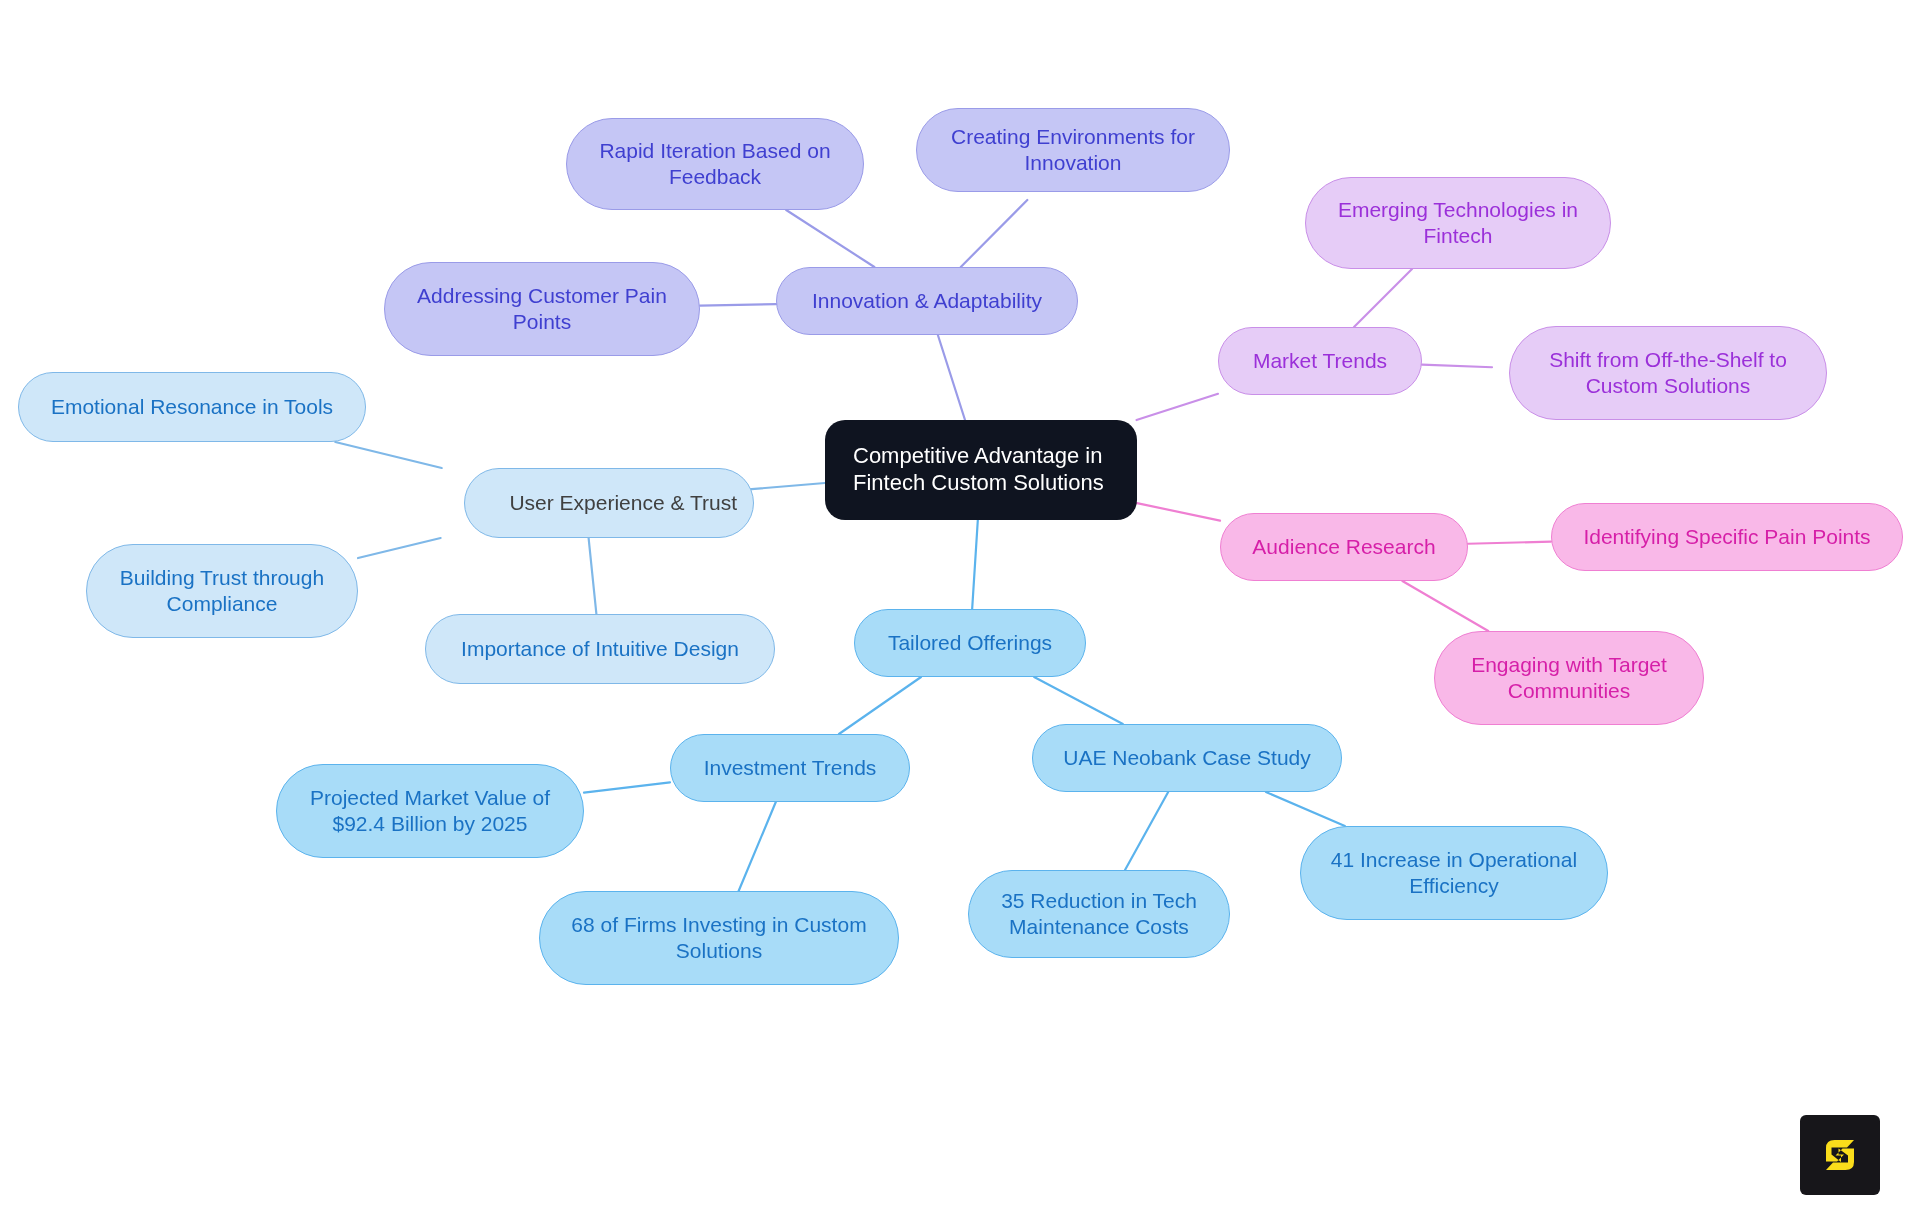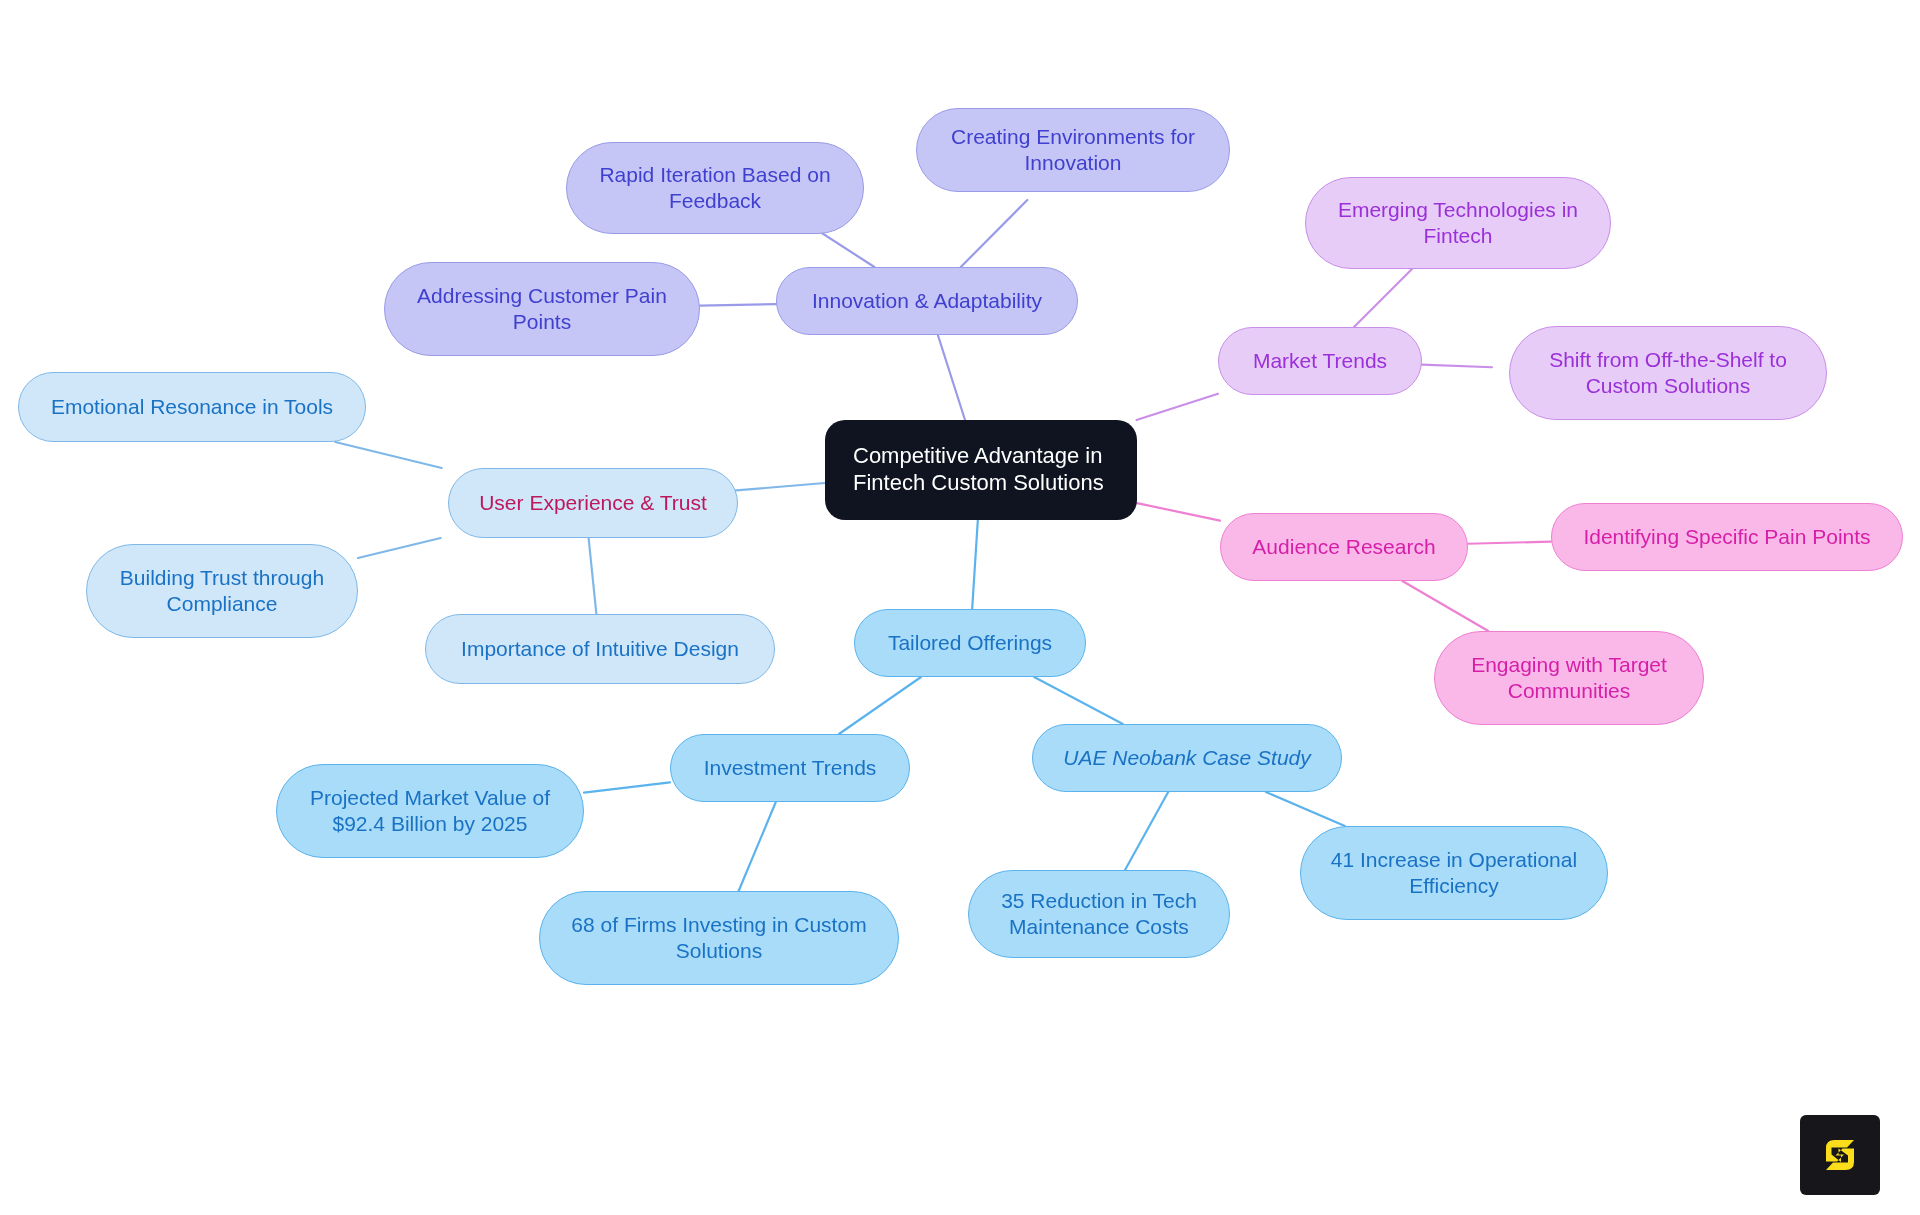--- a/index.html
+++ b/index.html
@@ -77,47 +77,47 @@
       <line x1="670" y1="782.3333333333334" x2="584" y2="792.6055555555556" stroke="#5bb3ed" stroke-width="2.2" stroke-linecap="round"></line>
       <line x1="775.8" y1="802" x2="738.6294117647059" y2="891" stroke="#5bb3ed" stroke-width="2.2" stroke-linecap="round"></line>
       <line x1="1034.1565217391305" y1="677" x2="1122.8434782608695" y2="724" stroke="#5bb3ed" stroke-width="2.2" stroke-linecap="round"></line>
       <line x1="1168.182389937107" y1="792" x2="1125.0125786163521" y2="870" stroke="#5bb3ed" stroke-width="2.2" stroke-linecap="round"></line>
       <line x1="1265.9391304347826" y1="792" x2="1344.878260869565" y2="826" stroke="#5bb3ed" stroke-width="2.2" stroke-linecap="round"></line>
     </svg>
   <div id="nodes">
       <div class="node root" style="left: 825px; top: 420px; width: 312px; height: 100px; background: rgb(15, 20, 32); border-color: rgb(15, 20, 32); color: rgb(255, 255, 255); font-size: 22px;"><span>Competitive Advantage in
 Fintech Custom Solutions</span></div>
       <div class="node branch" style="left: 776px; top: 267px; width: 302px; height: 68px; background: rgb(197, 198, 245); border-color: rgb(154, 155, 232); color: rgb(63, 63, 208); font-size: 21px;"><span>Innovation &amp; Adaptability</span></div>
-      <div class="node leaf" style="left: 566px; top: 118px; width: 298px; height: 92px; background: rgb(197, 198, 245); border-color: rgb(154, 155, 232); color: rgb(63, 63, 208); font-size: 21px; margin-top: 24px;"><span>Rapid Iteration Based on
+      <div class="node leaf" style="left: 566px; top: 118px; width: 298px; height: 92px; background: rgb(197, 198, 245); border-color: rgb(154, 155, 232); color: rgb(63, 63, 208); font-size: 21px;"><span>Rapid Iteration Based on
 Feedback</span></div>
       <div class="node leaf" style="left: 916px; top: 108px; width: 314px; height: 84px; background: rgb(197, 198, 245); border-color: rgb(154, 155, 232); color: rgb(63, 63, 208); font-size: 21px;"><span>Creating Environments for
 Innovation</span></div>
       <div class="node leaf" style="left: 384px; top: 262px; width: 316px; height: 94px; background: rgb(197, 198, 245); border-color: rgb(154, 155, 232); color: rgb(63, 63, 208); font-size: 21px;"><span>Addressing Customer Pain
 Points</span></div>
       <div class="node branch" style="left: 1218px; top: 327px; width: 204px; height: 68px; background: rgb(230, 204, 247); border-color: rgb(201, 143, 232); color: rgb(155, 48, 217); font-size: 21px;"><span>Market Trends</span></div>
       <div class="node leaf" style="left: 1305px; top: 177px; width: 306px; height: 92px; background: rgb(230, 204, 247); border-color: rgb(201, 143, 232); color: rgb(155, 48, 217); font-size: 21px;"><span>Emerging Technologies in
 Fintech</span></div>
       <div class="node leaf" style="left: 1509px; top: 326px; width: 318px; height: 94px; background: rgb(230, 204, 247); border-color: rgb(201, 143, 232); color: rgb(155, 48, 217); font-size: 21px;"><span>Shift from Off-the-Shelf to
 Custom Solutions</span></div>
       <div class="node branch" style="left: 1220px; top: 513px; width: 248px; height: 68px; background: rgb(249, 184, 232); border-color: rgb(239, 127, 210); color: rgb(214, 31, 168); font-size: 21px;"><span>Audience Research</span></div>
       <div class="node leaf" style="left: 1551px; top: 503px; width: 352px; height: 68px; background: rgb(249, 184, 232); border-color: rgb(239, 127, 210); color: rgb(214, 31, 168); font-size: 21px;"><span>Identifying Specific Pain Points</span></div>
       <div class="node leaf" style="left: 1434px; top: 631px; width: 270px; height: 94px; background: rgb(249, 184, 232); border-color: rgb(239, 127, 210); color: rgb(214, 31, 168); font-size: 21px;"><span>Engaging with Target
 Communities</span></div>
-      <div class="node branch" style="left: 448px; top: 468px; width: 290px; height: 70px; background: rgb(207, 231, 249); border-color: rgb(127, 184, 232); color: #be185d; font-size: 21px;"><span>User Experience &amp; Trust</span></div>
+      <div class="node branch" style="left: 464px; top: 468px; width: 290px; height: 70px; background: rgb(207, 231, 249); border-color: rgb(127, 184, 232); color: #404040; font-size: 21px; justify-content: flex-end;"><span>User Experience &amp; Trust</span></div>
       <div class="node leaf" style="left: 18px; top: 372px; width: 348px; height: 70px; background: rgb(207, 231, 249); border-color: rgb(127, 184, 232); color: rgb(26, 114, 196); font-size: 21px;"><span>Emotional Resonance in Tools</span></div>
       <div class="node leaf" style="left: 86px; top: 544px; width: 272px; height: 94px; background: rgb(207, 231, 249); border-color: rgb(127, 184, 232); color: rgb(26, 114, 196); font-size: 21px;"><span>Building Trust through
 Compliance</span></div>
       <div class="node leaf" style="left: 425px; top: 614px; width: 350px; height: 70px; background: rgb(207, 231, 249); border-color: rgb(127, 184, 232); color: rgb(26, 114, 196); font-size: 21px;"><span>Importance of Intuitive Design</span></div>
       <div class="node branch" style="left: 854px; top: 609px; width: 232px; height: 68px; background: rgb(168, 220, 248); border-color: rgb(91, 179, 237); color: rgb(26, 114, 196); font-size: 21px;"><span>Tailored Offerings</span></div>
       <div class="node leaf" style="left: 670px; top: 734px; width: 240px; height: 68px; background: rgb(168, 220, 248); border-color: rgb(91, 179, 237); color: rgb(26, 114, 196); font-size: 21px;"><span>Investment Trends</span></div>
       <div class="node leaf" style="left: 276px; top: 764px; width: 308px; height: 94px; background: rgb(168, 220, 248); border-color: rgb(91, 179, 237); color: rgb(26, 114, 196); font-size: 21px;"><span>Projected Market Value of
 $92.4 Billion by 2025</span></div>
       <div class="node leaf" style="left: 539px; top: 891px; width: 360px; height: 94px; background: rgb(168, 220, 248); border-color: rgb(91, 179, 237); color: rgb(26, 114, 196); font-size: 21px;"><span>68 of Firms Investing in Custom
 Solutions</span></div>
-      <div class="node leaf" style="left: 1032px; top: 724px; width: 310px; height: 68px; background: rgb(168, 220, 248); border-color: rgb(91, 179, 237); color: rgb(26, 114, 196); font-size: 21px; font-style: italic;"><span>UAE Neobank Case Study</span></div>
+      <div class="node leaf" style="left: 1032px; top: 724px; width: 310px; height: 68px; background: rgb(168, 220, 248); border-color: rgb(91, 179, 237); color: rgb(26, 114, 196); font-size: 21px;"><span>UAE Neobank Case Study</span></div>
       <div class="node leaf" style="left: 968px; top: 870px; width: 262px; height: 88px; background: rgb(168, 220, 248); border-color: rgb(91, 179, 237); color: rgb(26, 114, 196); font-size: 21px;"><span>35 Reduction in Tech
 Maintenance Costs</span></div>
       <div class="node leaf" style="left: 1300px; top: 826px; width: 308px; height: 94px; background: rgb(168, 220, 248); border-color: rgb(91, 179, 237); color: rgb(26, 114, 196); font-size: 21px;"><span>41 Increase in Operational
 Efficiency</span></div>
     </div>
 
   <div id="logo" style="left: 1800px; top: 1115px; width: 80px; height: 80px; background: rgb(23, 22, 26);">
     <svg width="52" height="52" viewBox="0 0 52 52">
       <path id="logo-mark" d="M40 11 L33 18.5 L17.5 18.5 L17.5 25.5 L27 33 L27 26.5 L21.5 26.5 L28.5 19.5 L40 19.5 L40 33 Q40 41 31.5 41 L12 41 L19 33.5 L34 33.5 L34 26.5 L24.5 19.5 L24.5 25.5 L30 25.5 L23 32.5 L12 32.5 L12 19 Q12 11 20.5 11 Z" fill="#fbdd1b"></path>
     </svg>

